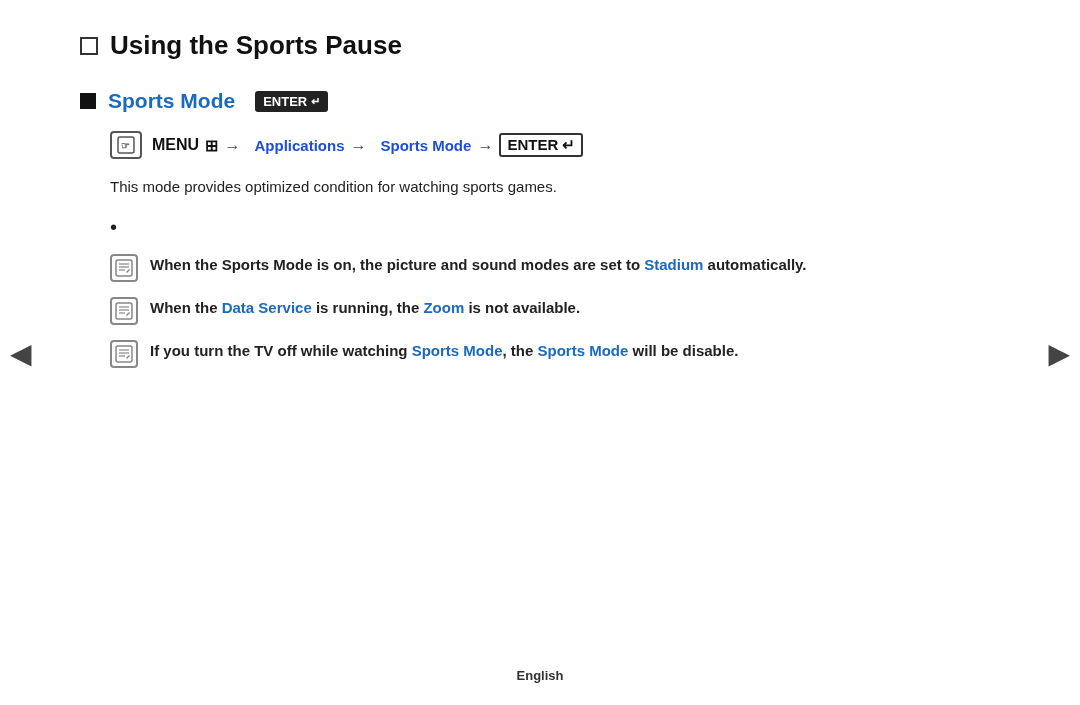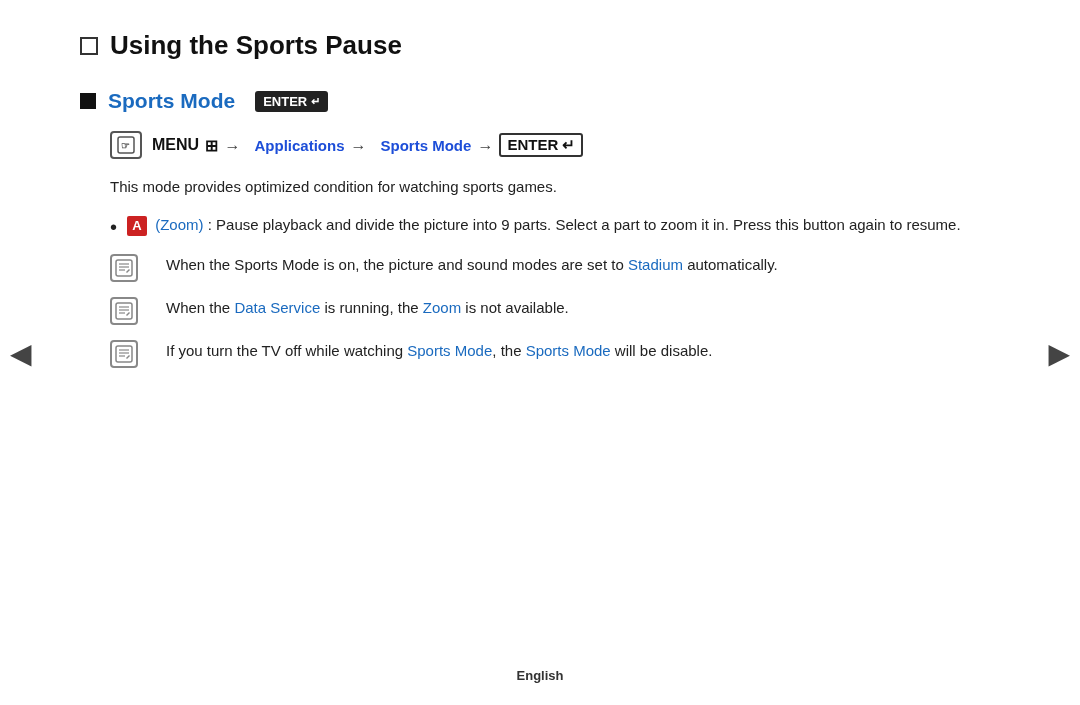--- a/index.html
+++ b/index.html
@@ -171,24 +171,25 @@
       height: 20px;
       border-radius: 2px;
       margin-right: 4px;
       flex-shrink: 0;
     }
 
     
     .note-item {
       display: flex;
       align-items: flex-start;
-      gap: 28px;
+      gap: 12px;
       margin-left: 30px;
       margin-bottom: 14px;
       line-height: 1.6;
+      font-weight: bold;
     }
 
     .note-icon {
       width: 28px;
       height: 28px;
       border: 2px solid #888;
       border-radius: 4px;
       display: flex;
       align-items: center;
       justify-content: center;
@@ -283,25 +284,20 @@
     </span>
   </div>
 
   <div class="body-text">
     <span>This mode provides optimized condition for watching sports games.</span>
   </div>
 
   <div class="bullet-list">
     <div class="bullet-item">
       <span class="bullet-dot">•</span>
-      <span class="bullet-content">
-        <span class="zoom-badge">A</span>
-        <span class="highlight-blue">(Zoom)</span>
-        <span>: Pause playback and divide the picture into 9 parts. Select a part to zoom it in. Press this button again to resume.</span>
-      </span>
     </div>
   </div>
 
   <div class="note-item">
     <span class="note-icon">
       <svg width="18" height="18" viewBox="0 0 18 18" fill="none" xmlns="http://www.w3.org/2000/svg">
         <rect x="1" y="1" width="16" height="16" rx="2" stroke="#888" stroke-width="1.5" fill="none"></rect>
         <line x1="4" y1="5" x2="14" y2="5" stroke="#888" stroke-width="1.2"></line>
         <line x1="4" y1="8" x2="14" y2="8" stroke="#888" stroke-width="1.2"></line>
         <line x1="4" y1="11" x2="10" y2="11" stroke="#888" stroke-width="1.2"></line>

